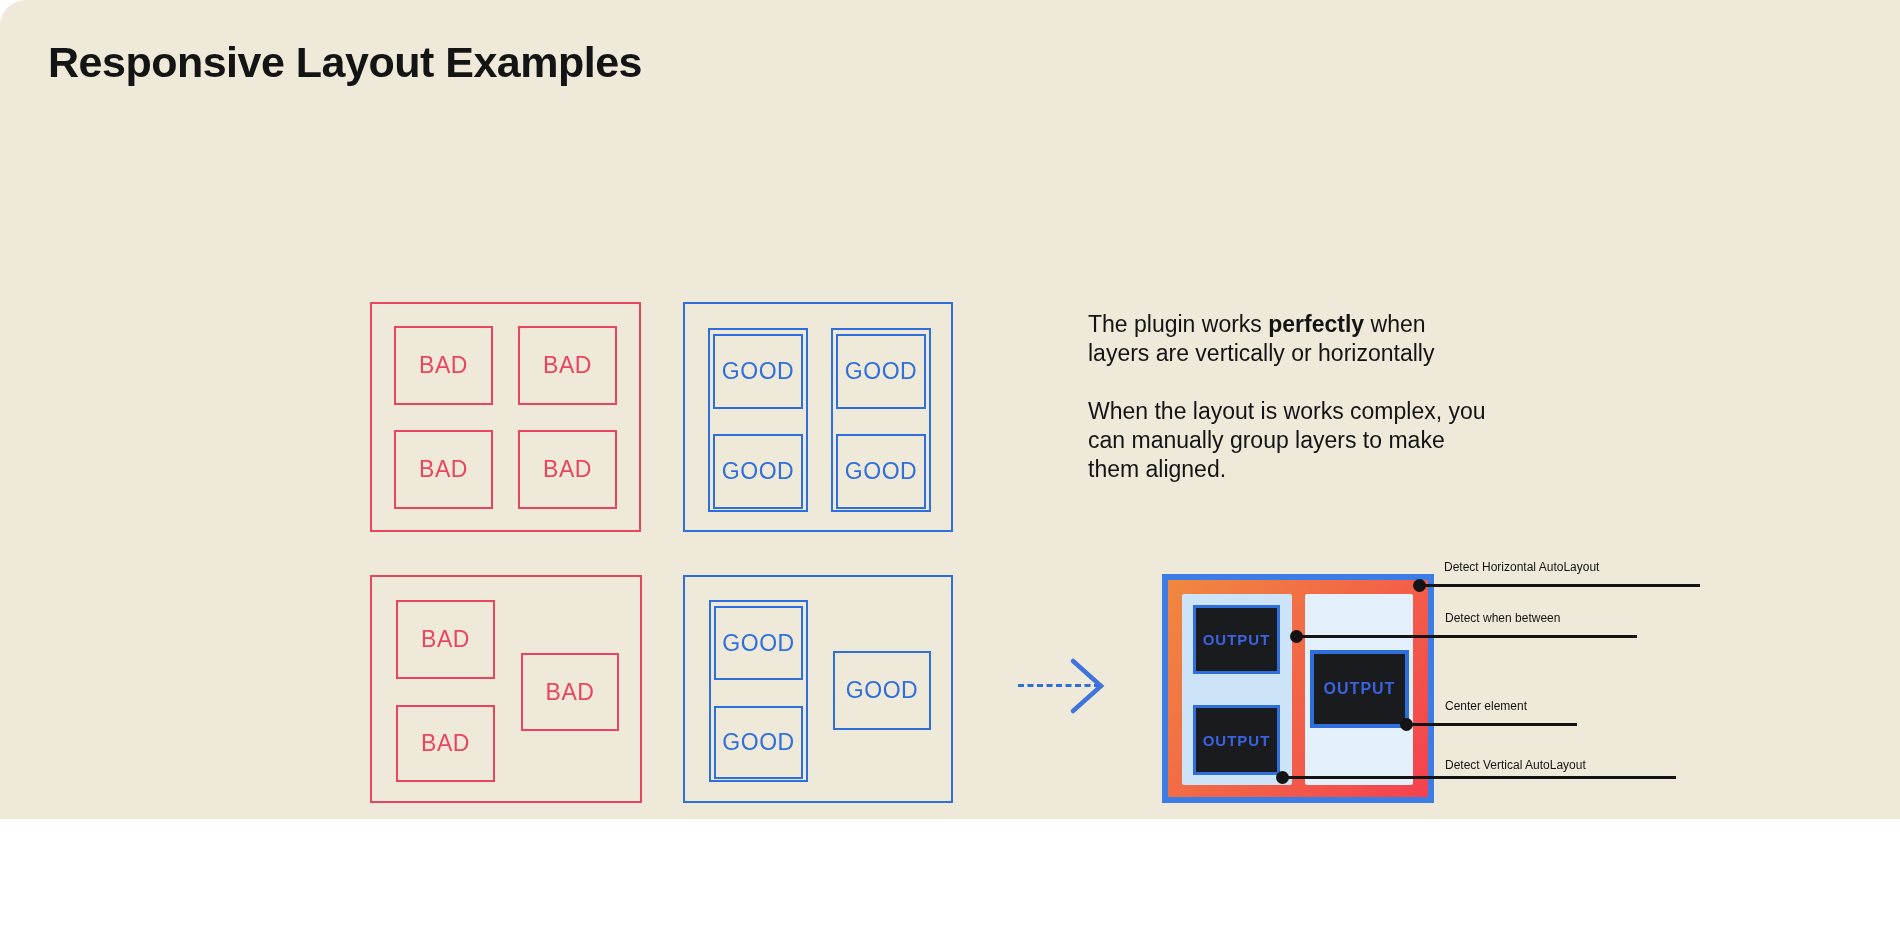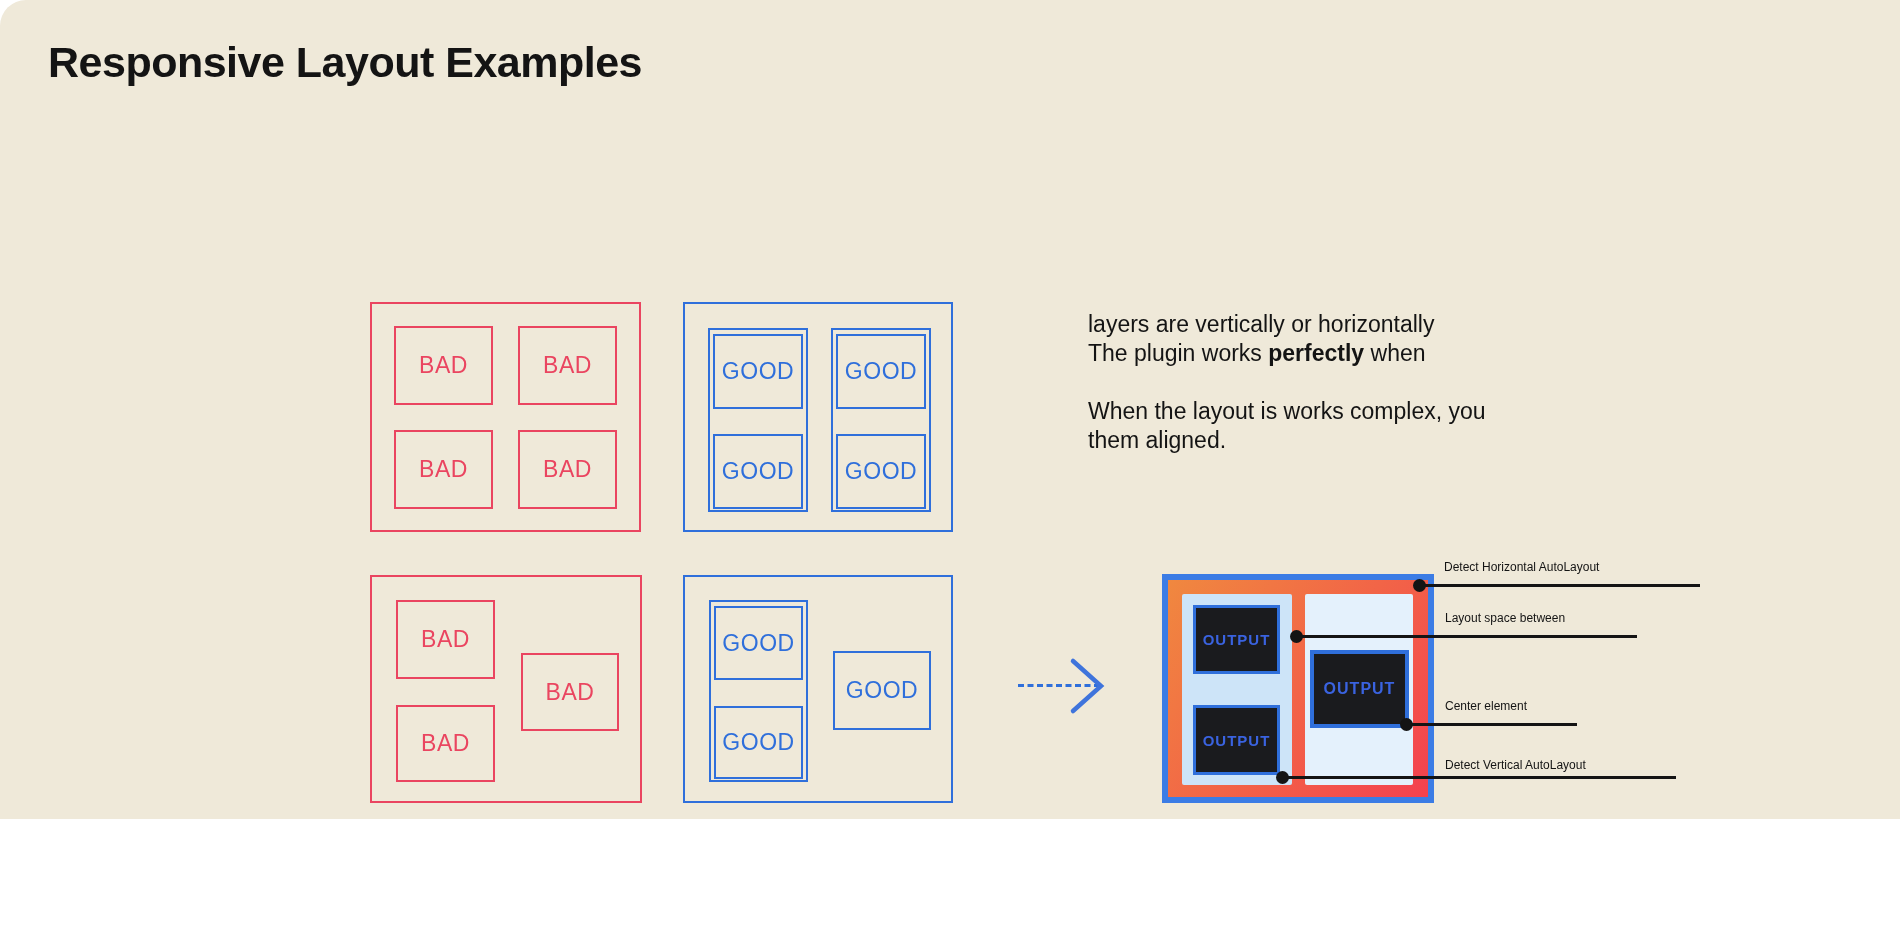--- a/index.html
+++ b/index.html
@@ -70,24 +70,25 @@
 
     <div class="box blue-b" style="left:683px;top:575px;width:270px;height:228px;">
       <div class="wrapper" style="left:24px;top:23px;width:99px;height:182px;">
         <div class="box blue-b cell-label" style="left:3px;right:3px;top:4px;height:74px;">GOOD</div>
         <div class="box blue-b cell-label" style="left:3px;right:3px;top:104px;height:73px;">GOOD</div>
       </div>
       <div class="box blue-b cell-label" style="left:148px;top:74px;width:98px;height:79px;">GOOD</div>
     </div>
 
     <div class="textblock">
+      <div><span>The plugin works </span><b>perfectly</b><span> when</span></div>
       <div>layers are vertically or horizontally</div>
-      <div><span>The plugin works </span><b>perfectly</b><span> when</span></div>
       <div class="para-gap"></div>
       <div>When the layout is works complex, you</div>
+      <div>can manually group layers to make</div>
       <div>them aligned.</div>
     </div>
 
     <div class="dash-line" style="left:1018px;top:684px;"></div>
     <svg class="chev" style="left:1068px;top:656px;" width="40" height="60" viewBox="0 0 40 60">
       <path d="M5,5 L33,30 L5,55" fill="none" stroke="#3f74dc" stroke-width="4.5" stroke-linecap="round" stroke-linejoin="miter"></path>
     </svg>
 
     <div class="output-frame">
       <div class="pale-panel" style="left:14px;top:14px;width:110px;height:191px;background:var(--pale_left,#cde4f8);">
@@ -98,21 +99,21 @@
         <div class="dark-box" style="left:5px;top:56px;width:99px;height:78px;border:4px solid var(--blue,#2f6fdb);font-size:16px;">OUTPUT</div>
       </div>
     </div>
 
     <div class="ann-dot" style="left:1413px;top:579px;"></div>
     <div class="ann-line" style="left:1420px;top:584px;width:280px;"></div>
     <div class="ann-label" style="left:1444px;top:560px;">Detect Horizontal AutoLayout</div>
 
     <div class="ann-dot" style="left:1290px;top:630px;"></div>
     <div class="ann-line" style="left:1296px;top:635px;width:341px;"></div>
-    <div class="ann-label" style="left:1445px;top:611px;">Layout space between</div>
+    <div class="ann-label" style="left:1445px;top:611px;">Detect when between</div>
 
     <div class="ann-dot" style="left:1400px;top:718px;"></div>
     <div class="ann-line" style="left:1406px;top:723px;width:171px;"></div>
     <div class="ann-label" style="left:1445px;top:699px;">Center element</div>
 
     <div class="ann-dot" style="left:1276px;top:771px;"></div>
     <div class="ann-line" style="left:1282px;top:776px;width:394px;"></div>
     <div class="ann-label" style="left:1445px;top:752px;margin-top:6px;">Detect Vertical AutoLayout</div>
 
   </div>

